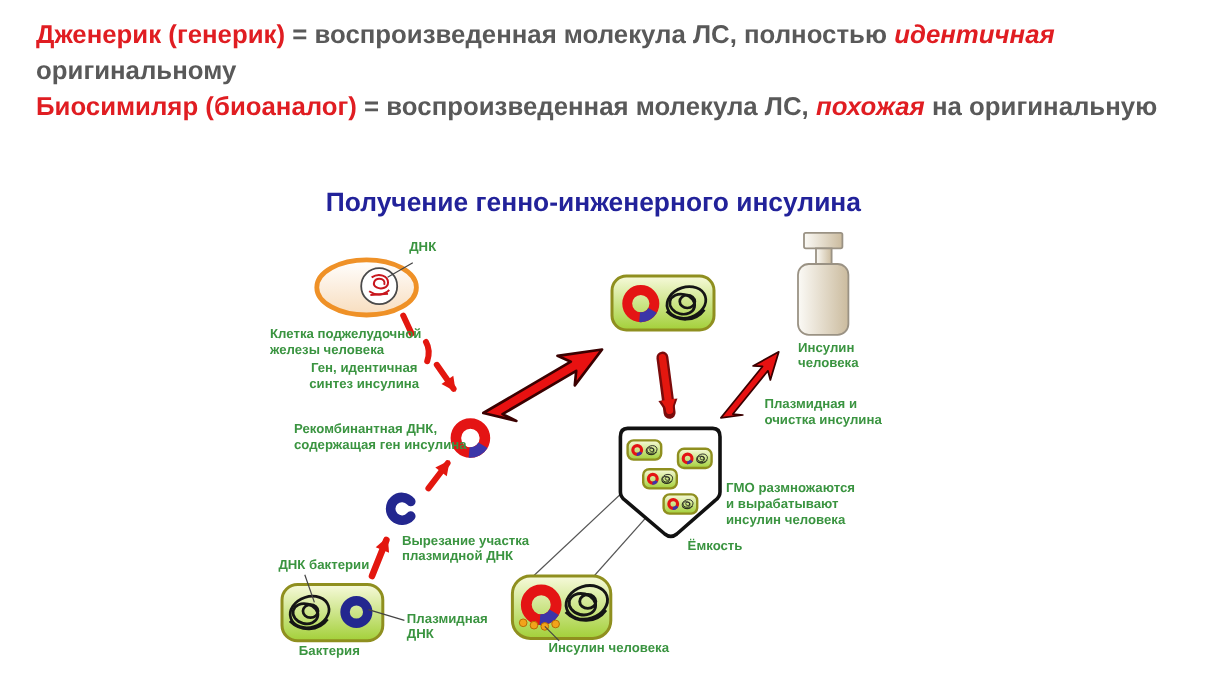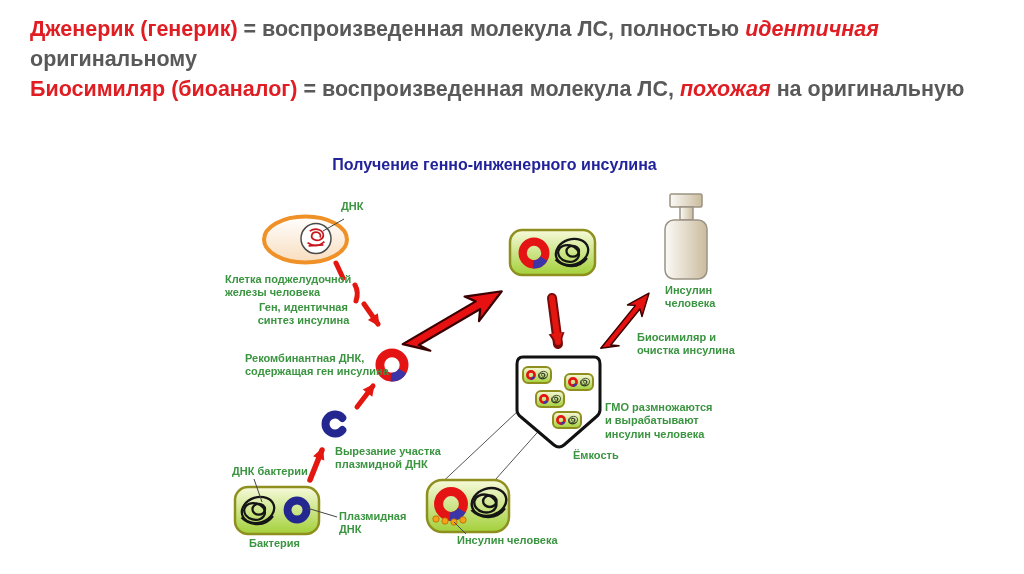--- a/index.html
+++ b/index.html
@@ -13,21 +13,21 @@
     font-size:21.5px;font-weight:bold;line-height:30px;color:#595959;
   }
   .header p{margin:0;}
   .red{color:#e01d22;}
   .it{font-style:italic;}
   
   .diagram{position:absolute;left:222px;top:152px;width:545px;height:420px;}
   .diagram svg{position:absolute;left:0;top:0;}
   .dtitle{
     position:absolute;left:0;top:4px;width:100%;text-align:center;
-    font-size:16px;font-weight:bold;color:#22229a;
+    font-size:22px;font-weight:bold;color:#22229a;
   }
   .lbl{
     position:absolute;font-size:11px;font-weight:bold;color:#3a9440;line-height:1.22;
   }
   .lbl.c{text-align:center;}
 </style>
 </head>
 <body>
 
 <div class="header">
@@ -176,17 +176,17 @@
 
   <div class="lbl" style="left:119px;top:48px;">ДНК</div>
   <div class="lbl" style="left:3px;top:121px;width:140px;">Клетка поджелудочной железы человека</div>
   <div class="lbl c" style="left:34px;top:149px;width:95px;">Ген, идентичная синтез инсулина</div>
   <div class="lbl" style="left:23px;top:200px;width:152px;">Рекомбинантная ДНК, содержащая ген инсулина</div>
   <div class="lbl" style="left:113px;top:293px;width:118px;">Вырезание участка плазмидной ДНК</div>
   <div class="lbl" style="left:10px;top:313px;">ДНК бактерии</div>
   <div class="lbl" style="left:117px;top:358px;width:72px;">Плазмидная ДНК</div>
   <div class="lbl" style="left:27px;top:385px;">Бактерия</div>
   <div class="lbl" style="left:443px;top:132px;width:62px;">Инсулин человека</div>
-  <div class="lbl" style="left:415px;top:179px;width:110px;">Биосимиляр и очистка инсулина</div>
+  <div class="lbl" style="left:415px;top:179px;width:110px;">Плазмидная и очистка инсулина</div>
   <div class="lbl" style="left:383px;top:249px;width:112px;">ГМО размножаются и вырабатывают инсулин человека</div>
   <div class="lbl" style="left:320px;top:297px;margin-left:31px;">Ёмкость</div>
   <div class="lbl" style="left:235px;top:382px;width:140px;">Инсулин человека</div>
 </div>
 
 </body></html>

